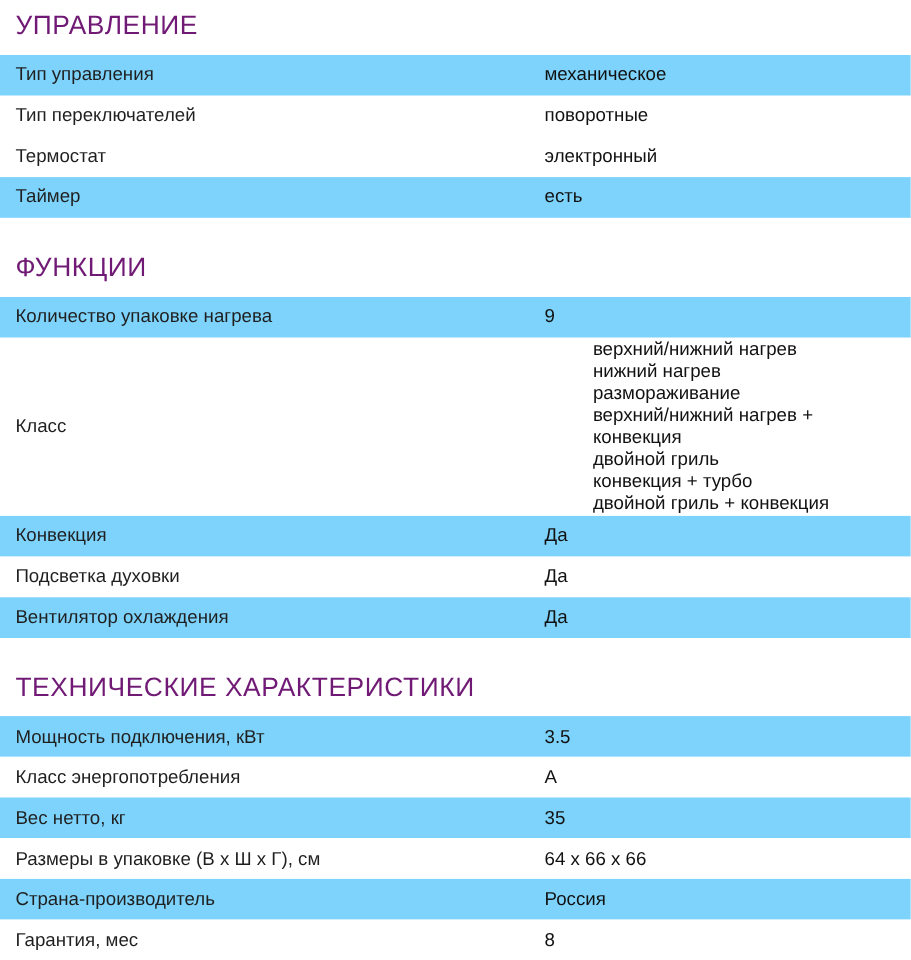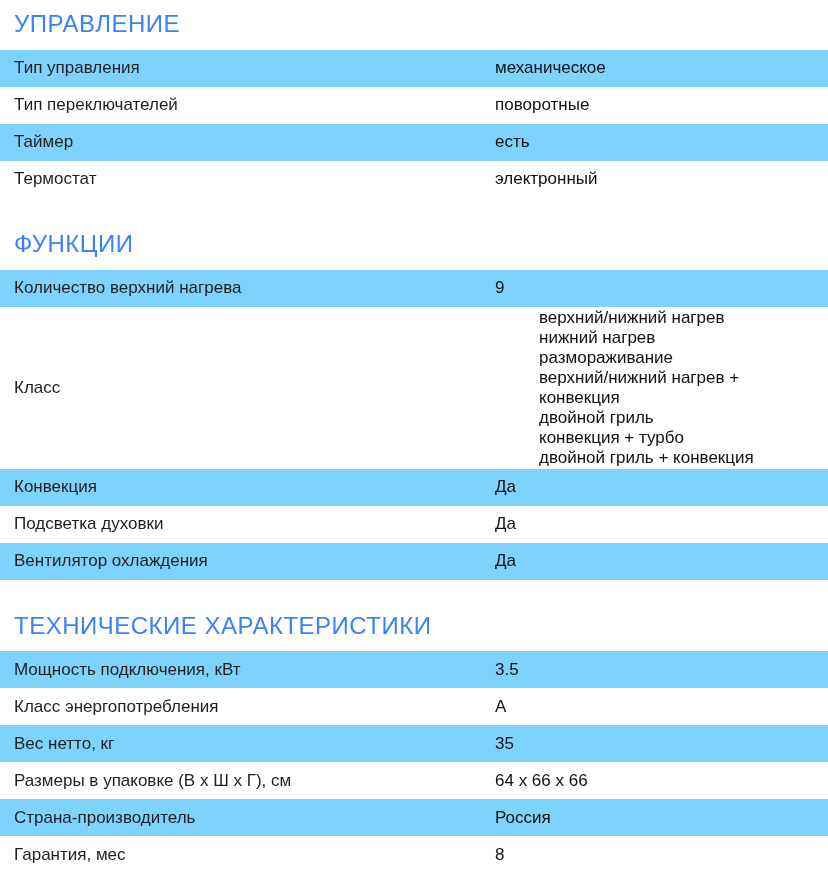--- a/index.html
+++ b/index.html
@@ -15,21 +15,21 @@
     padding-top: 10px;
     font-family: "Liberation Sans", "DejaVu Sans", sans-serif;
     color: #1a1a1a;
   }
   .spec-section { width: 828px; }
   .section-title {
     font-size: 24px;
     line-height: 1.2;
     font-weight: 400;
     letter-spacing: 0.5px;
-    color: #3b82f6;
+    color: #701a75;
     margin: 32px 0 11px 0;
     padding-left: 14px;
   }
   .spec-section:first-child .section-title { margin-top: 0; }
   .spec-row {
     display: flex;
     align-items: center;
     min-height: 37px;
     width: 828px;
     background: #ffffff;
@@ -66,37 +66,37 @@
   <div class="spec-row striped">
     <div class="spec-label">Тип управления</div>
     <div class="spec-value">механическое</div>
   </div>
 
   <div class="spec-row">
     <div class="spec-label">Тип переключателей</div>
     <div class="spec-value">поворотные</div>
   </div>
 
+  <div class="spec-row">
+    <div class="spec-label">Термостат</div>
+    <div class="spec-value">электронный</div>
+  </div>
+
   <div class="spec-row striped">
     <div class="spec-label">Таймер</div>
     <div class="spec-value">есть</div>
-  </div>
-
-  <div class="spec-row">
-    <div class="spec-label">Термостат</div>
-    <div class="spec-value">электронный</div>
   </div>
 </div>
   </section>
 
   <section class="spec-section">
     <h2 class="section-title">ФУНКЦИИ</h2>
     <div class="rows">
   <div class="spec-row striped">
-    <div class="spec-label">Количество верхний нагрева</div>
+    <div class="spec-label">Количество упаковке нагрева</div>
     <div class="spec-value">9</div>
   </div>
 
   <div class="spec-row multiline">
     <div class="spec-label">Класс</div>
     <div class="spec-value">
             <div class="spec-value-line">верхний/нижний нагрев</div>
             <div class="spec-value-line">нижний нагрев</div>
             <div class="spec-value-line">размораживание</div>
             <div class="spec-value-line">верхний/нижний нагрев + конвекция</div>

